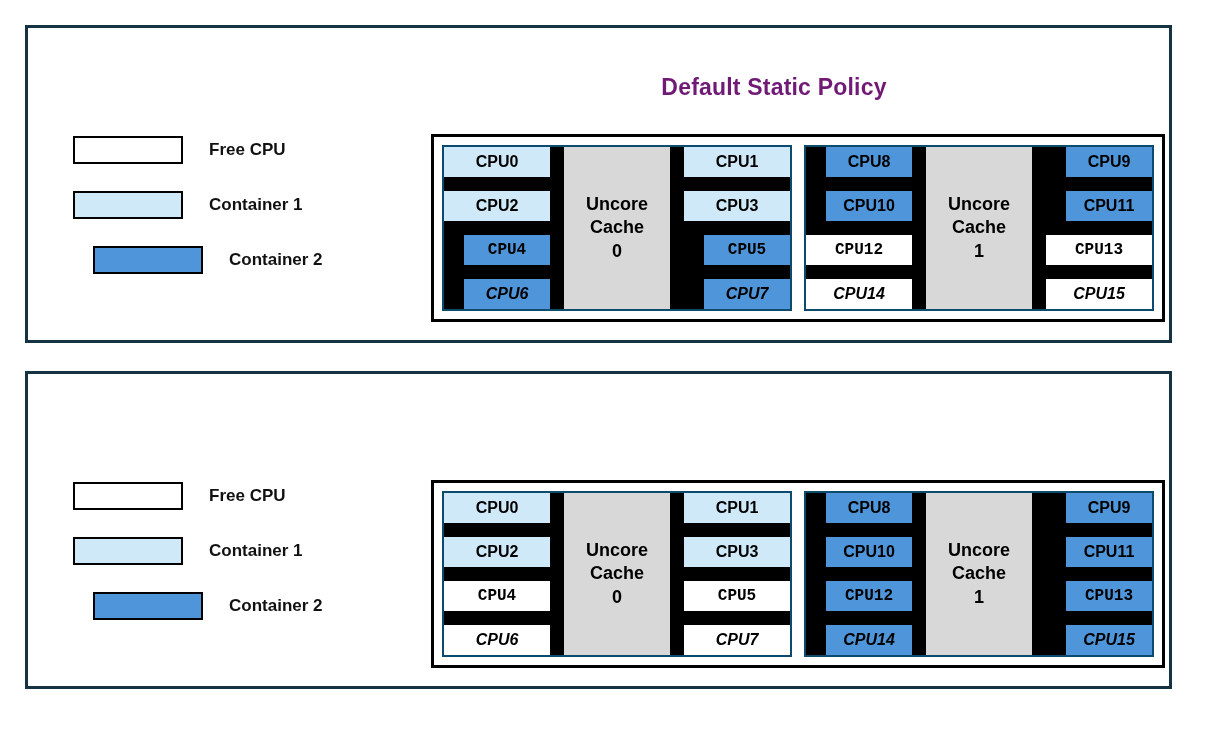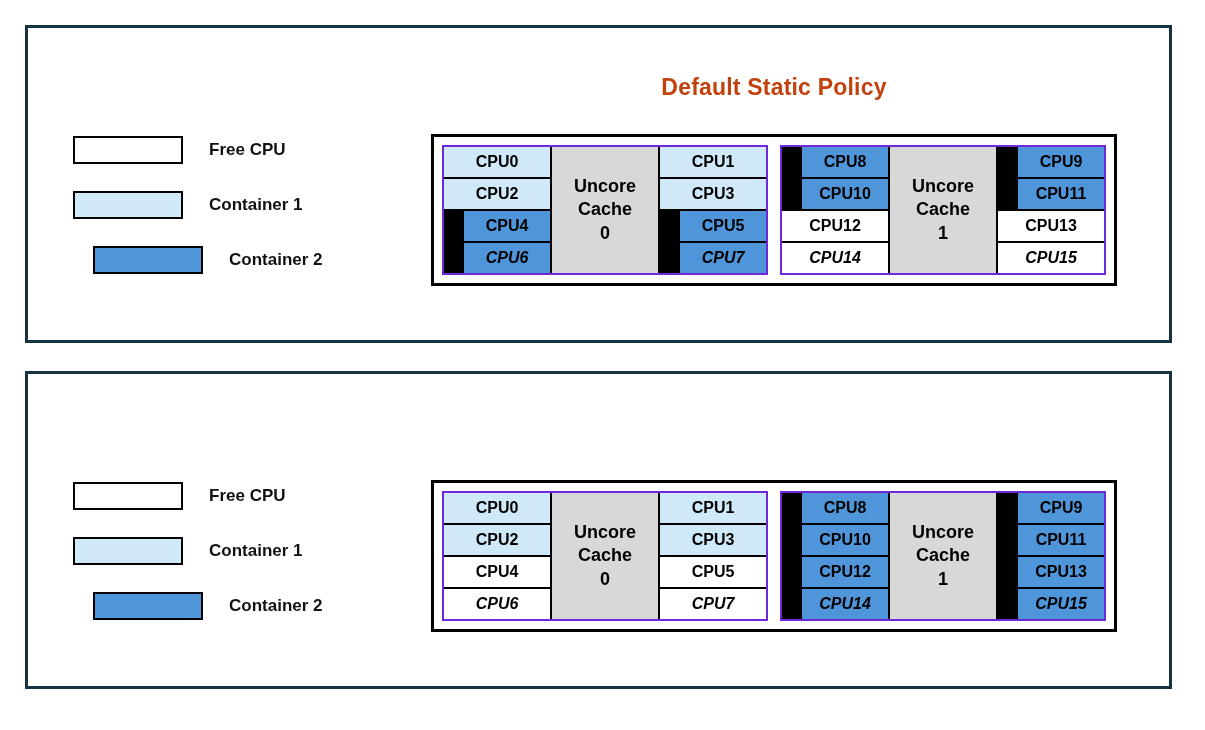--- a/index.html
+++ b/index.html
@@ -13,48 +13,48 @@
 
   .panel {
     position: absolute; left: 25px; width: 1147px; height: 318px;
     border: 3px solid var(--panel-border, #163344); background: #fff;
   }
   .panel-1 { top: 25px; }
   .panel-2 { top: 371px; }
 
   .panel-title {
     position: absolute; left: 403px; width: 686px; top: 46px;
-    text-align: center; font-size: 23px; font-weight: bold; color: #c2410c;
+    text-align: center; font-size: 23px; font-weight: bold; color: #701a75;
     letter-spacing: 0.2px;
   }
 
   .legend { position: absolute; left: 45px; top: 108px; display: flex; flex-direction: column; gap: 27px; }
   .legend-row { display: flex; align-items: center; gap: 26px; }
   .swatch { width: 110px; height: 28px; border: 2px solid #000; background: #fff; display: inline-block; }
   .legend-label { font-size: 17px; font-weight: bold; white-space: nowrap; }
 
   .diagram {
     position: absolute; left: 403px; top: 106px;
     border: 3px solid #000; background: #fff; padding: 8px;
     display: flex; gap: 12px;
   }
   .group {
     display: grid;
     grid-template-columns: repeat(3, 106px);
     grid-template-rows: repeat(4, 30px);
-    gap: 2px; background: #000; border: 2px solid #6d28d9;
+    gap: 14px; background: #000; border: 2px solid #0c4a6e;
   }
   .cell {
     display: flex; align-items: center; justify-content: center;
     font-weight: bold; font-size: 16px; color: #000; background: #fff;
     text-align: center;
   }
   .c-left  { grid-column: 1; }
   .c-right { grid-column: 3; }
-  .r1 { grid-row: 1; } .r2 { grid-row: 2; text-align: center; } .r3 { grid-row: 3; } .r4 { grid-row: 4; font-style: italic; }
+  .r1 { grid-row: 1; } .r2 { grid-row: 2; text-align: center; } .r3 { grid-row: 3; font-family: Liberation Mono, monospace; } .r4 { grid-row: 4; font-style: italic; }
   .c-cache {
     grid-column: 2; grid-row: 1 / 5;
     background: var(--cache, #d8d8d8);
     flex-direction: column; font-size: 18px; line-height: 1.3;
   }
   .cache-line { display: block; }
 
   .state-free { background: var(--free, #ffffff); }
   .state-c1   { background: var(--c1, #cfe9f8); }
   .state-c2   { background: var(--c2, #4e95d9); margin-left: 20px; }

